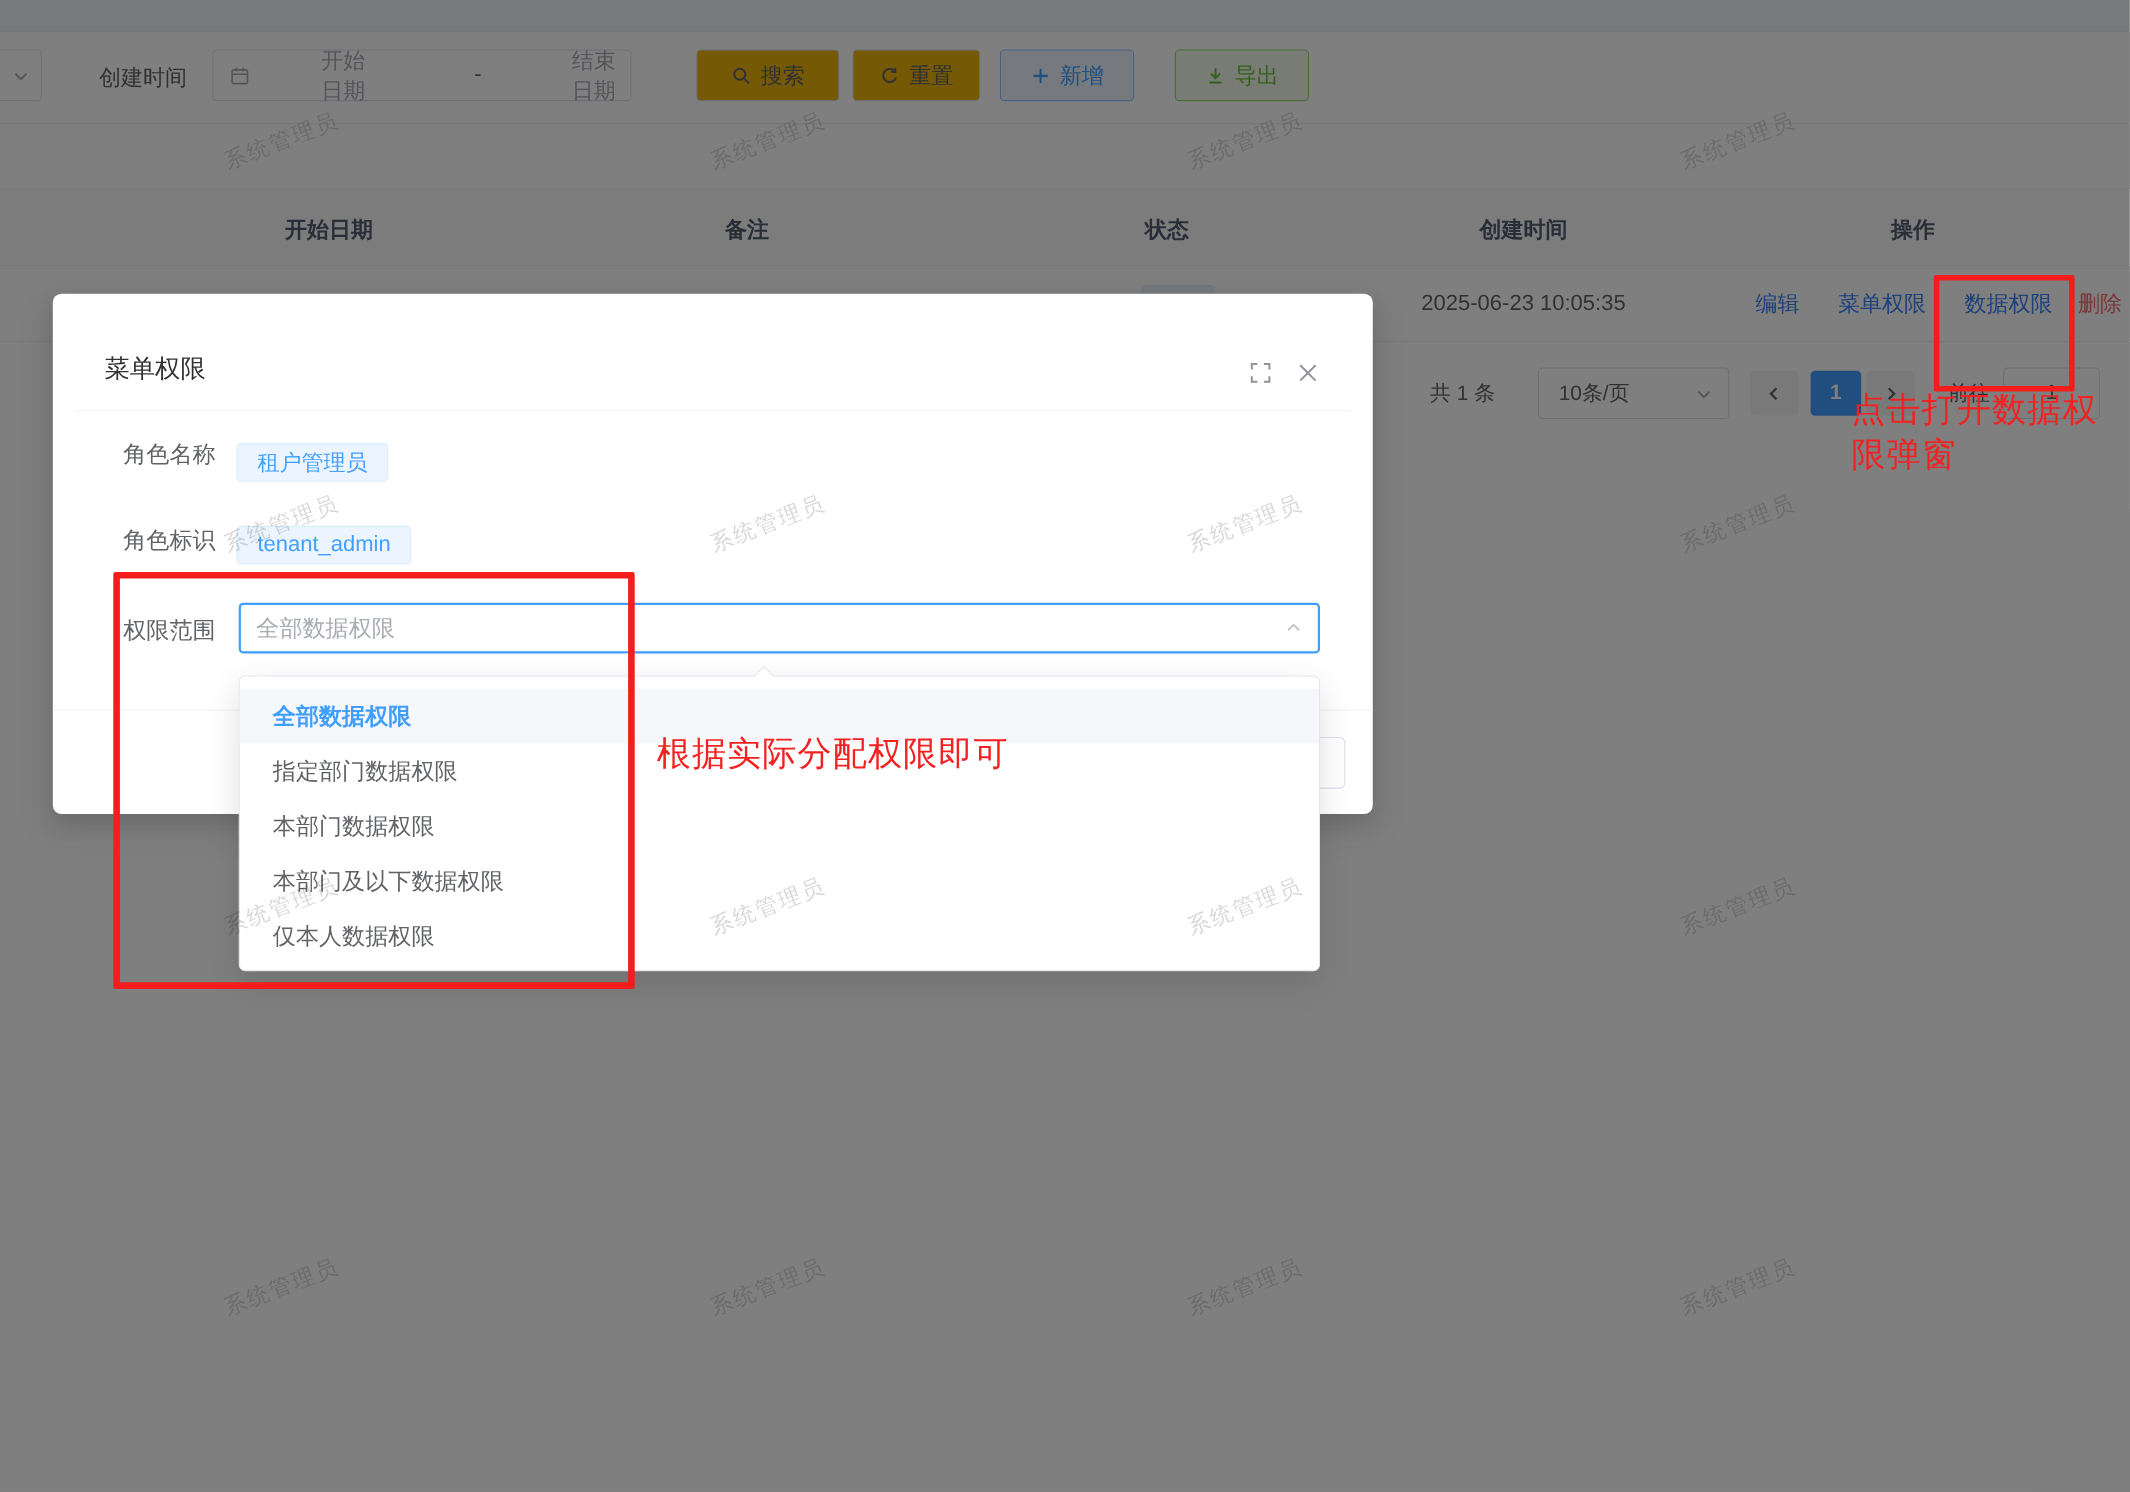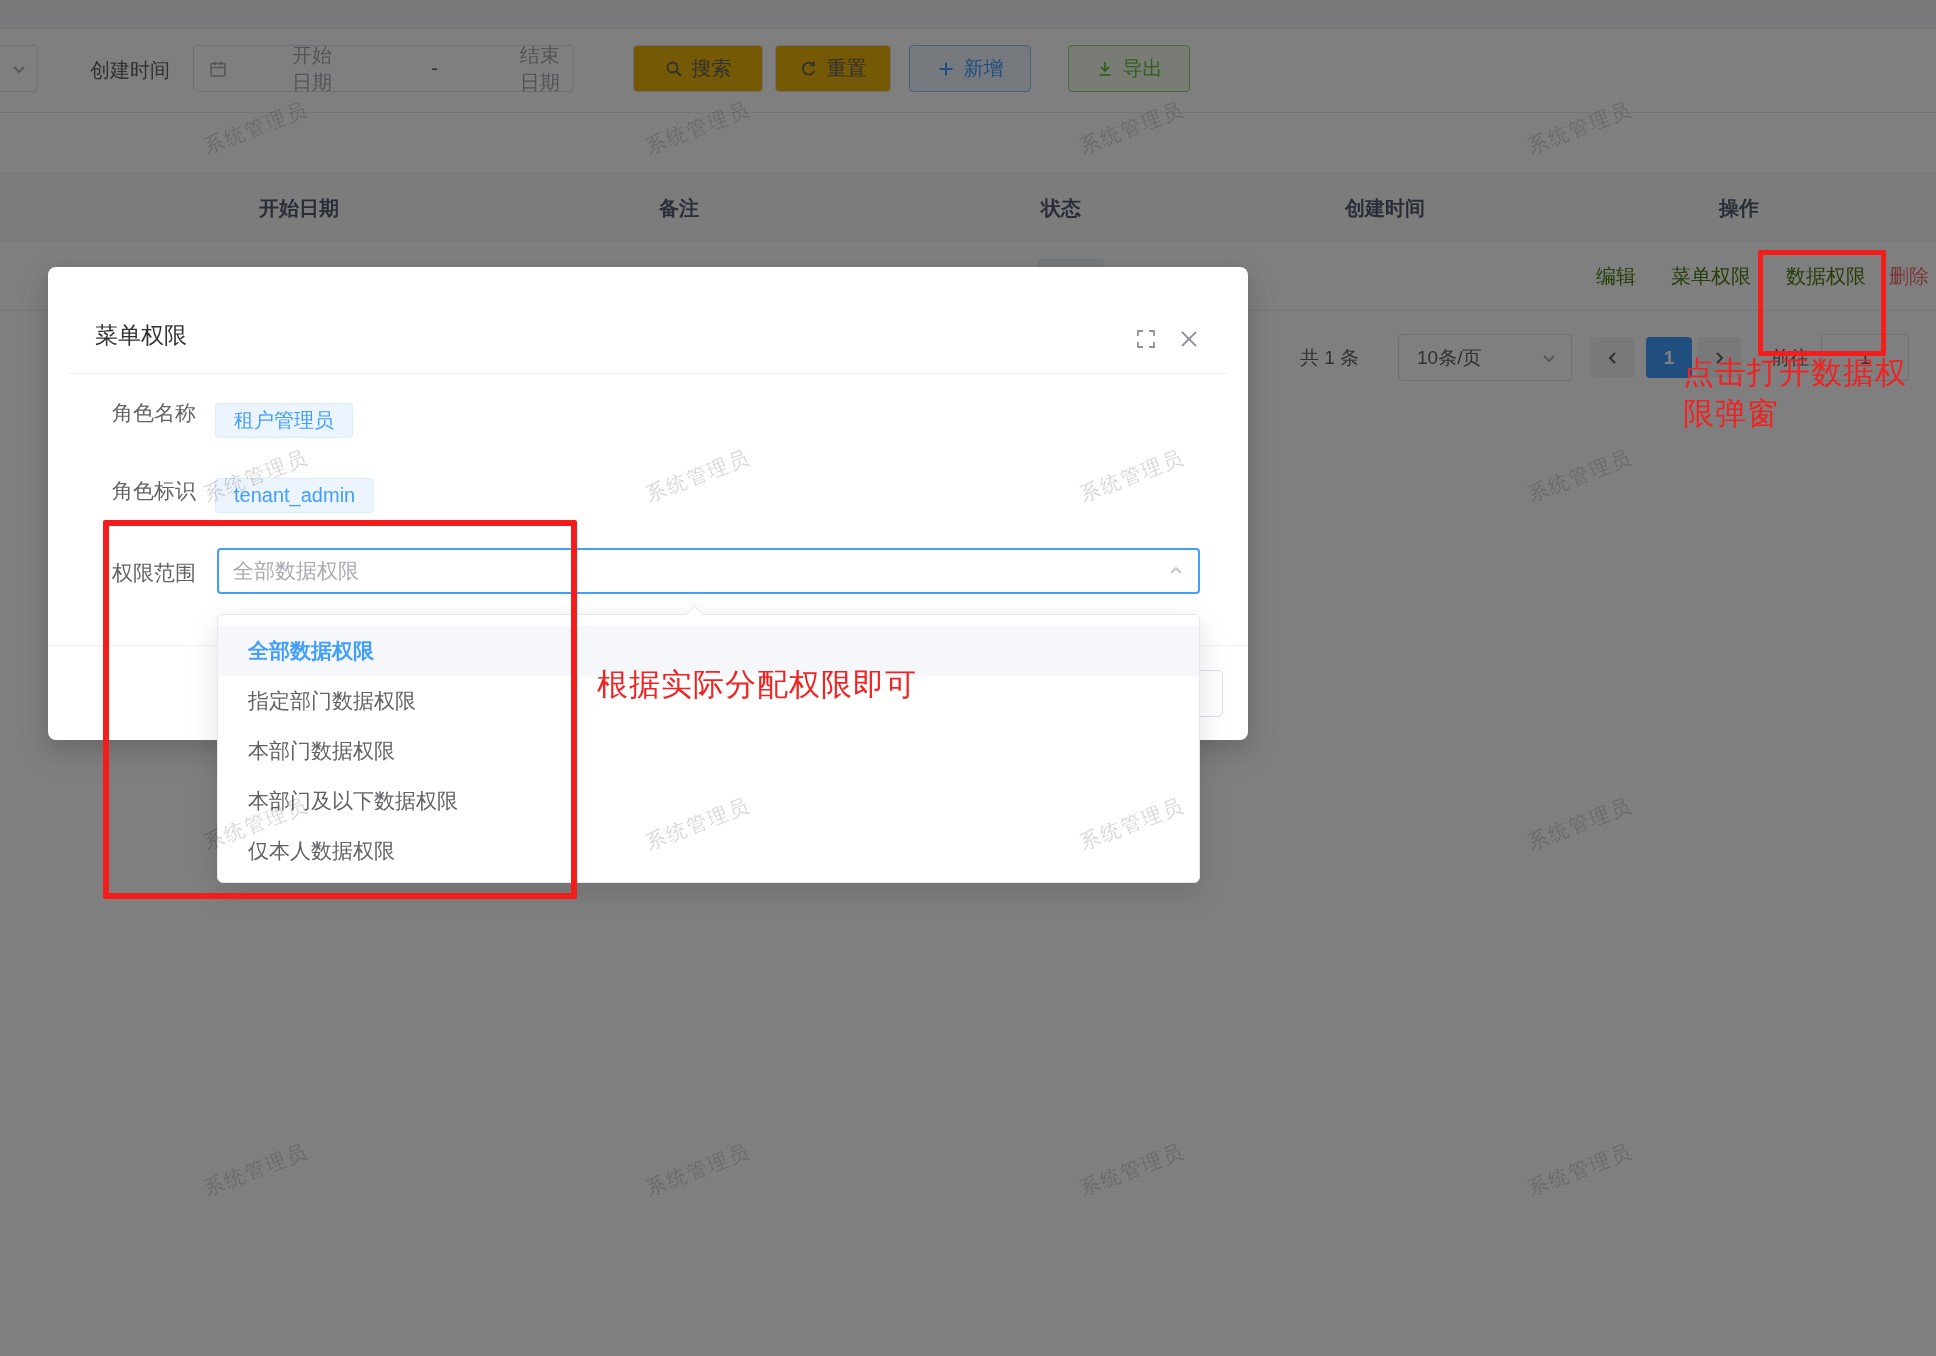--- a/index.html
+++ b/index.html
@@ -16,21 +16,21 @@
   .toolbar-label{position:absolute;left:90px;top:57px;font-size:20px;font-weight:500;color:#606266;}
   .placeholder{color:#a8abb2;font-size:20px;}
   .divider{position:absolute;left:0;width:1936px;height:0;border-top:1px solid #e8eaed;}
   .thead{position:absolute;left:0;top:172px;width:1936px;height:70px;background:#f8f8f9;
     border-top:1px solid #ebeef5;border-bottom:1px solid #ebeef5;box-sizing:border-box;}
   .th{position:absolute;top:0;height:70px;display:flex;align-items:center;transform:translateX(-50%);
     font-size:20px;font-weight:600;color:#515a6e;white-space:nowrap;}
   .trow{position:absolute;left:0;top:242px;width:1936px;height:69px;border-bottom:1px solid #ebeef5;box-sizing:border-box;}
   .td{position:absolute;top:0;height:69px;display:flex;align-items:center;transform:translateX(-50%);
     font-size:20px;color:#606266;white-space:nowrap;}
-  .link{color:#4d7c0f;cursor:pointer;}
+  .link{color:#3b82f6;cursor:pointer;}
   .link.danger{color:#f56c6c;}
   .status-tag{position:absolute;left:1038px;top:259px;width:66px;height:36px;background:#ecf5ff;
     border:1px solid #d9ecff;border-radius:4px;box-sizing:border-box;}
   .pag-text{position:absolute;top:345px;font-size:19px;color:#606266;white-space:nowrap;}
   .pag-btn{position:absolute;top:337px;width:44px;height:41px;border-radius:4px;background:#f2f3f5;
     display:flex;align-items:center;justify-content:center;cursor:pointer;}
   .pag-btn.active{background:#409eff;color:#fff;font-size:19px;font-weight:600;}
   
   .overlay{position:absolute;inset:0;background:rgba(0,0,0,0.5);z-index:5;}
   
@@ -143,20 +143,21 @@
     <div class="thead">
       <div class="th" style="left:299px;">开始日期</div>
       <div class="th" style="left:679px;">备注</div>
       <div class="th" style="left:1061px;">状态</div>
       <div class="th" style="left:1385px;">创建时间</div>
       <div class="th" style="left:1739px;">操作</div>
     </div>
 
     <div class="trow">
       <div class="status-tag" style="top:17px;"></div>
+      <div class="td" style="left:1385px;">2025-06-23 10:05:35</div>
       <div class="td link" style="left:1616px;">编辑</div>
       <div class="td link" style="left:1711px;">菜单权限</div>
       <div class="td link" style="left:1826px;">数据权限</div>
       <div class="td link danger" style="left:1909px;">删除</div>
     </div>
 
     <div>
       <div class="pag-text" style="left:1300px;">共 1 条</div>
       <div class="ctrl" style="left:1398px;top:334px;width:174px;">
         <span style="margin-left:18px;font-size:19px;color:#606266;">10条/页</span>

